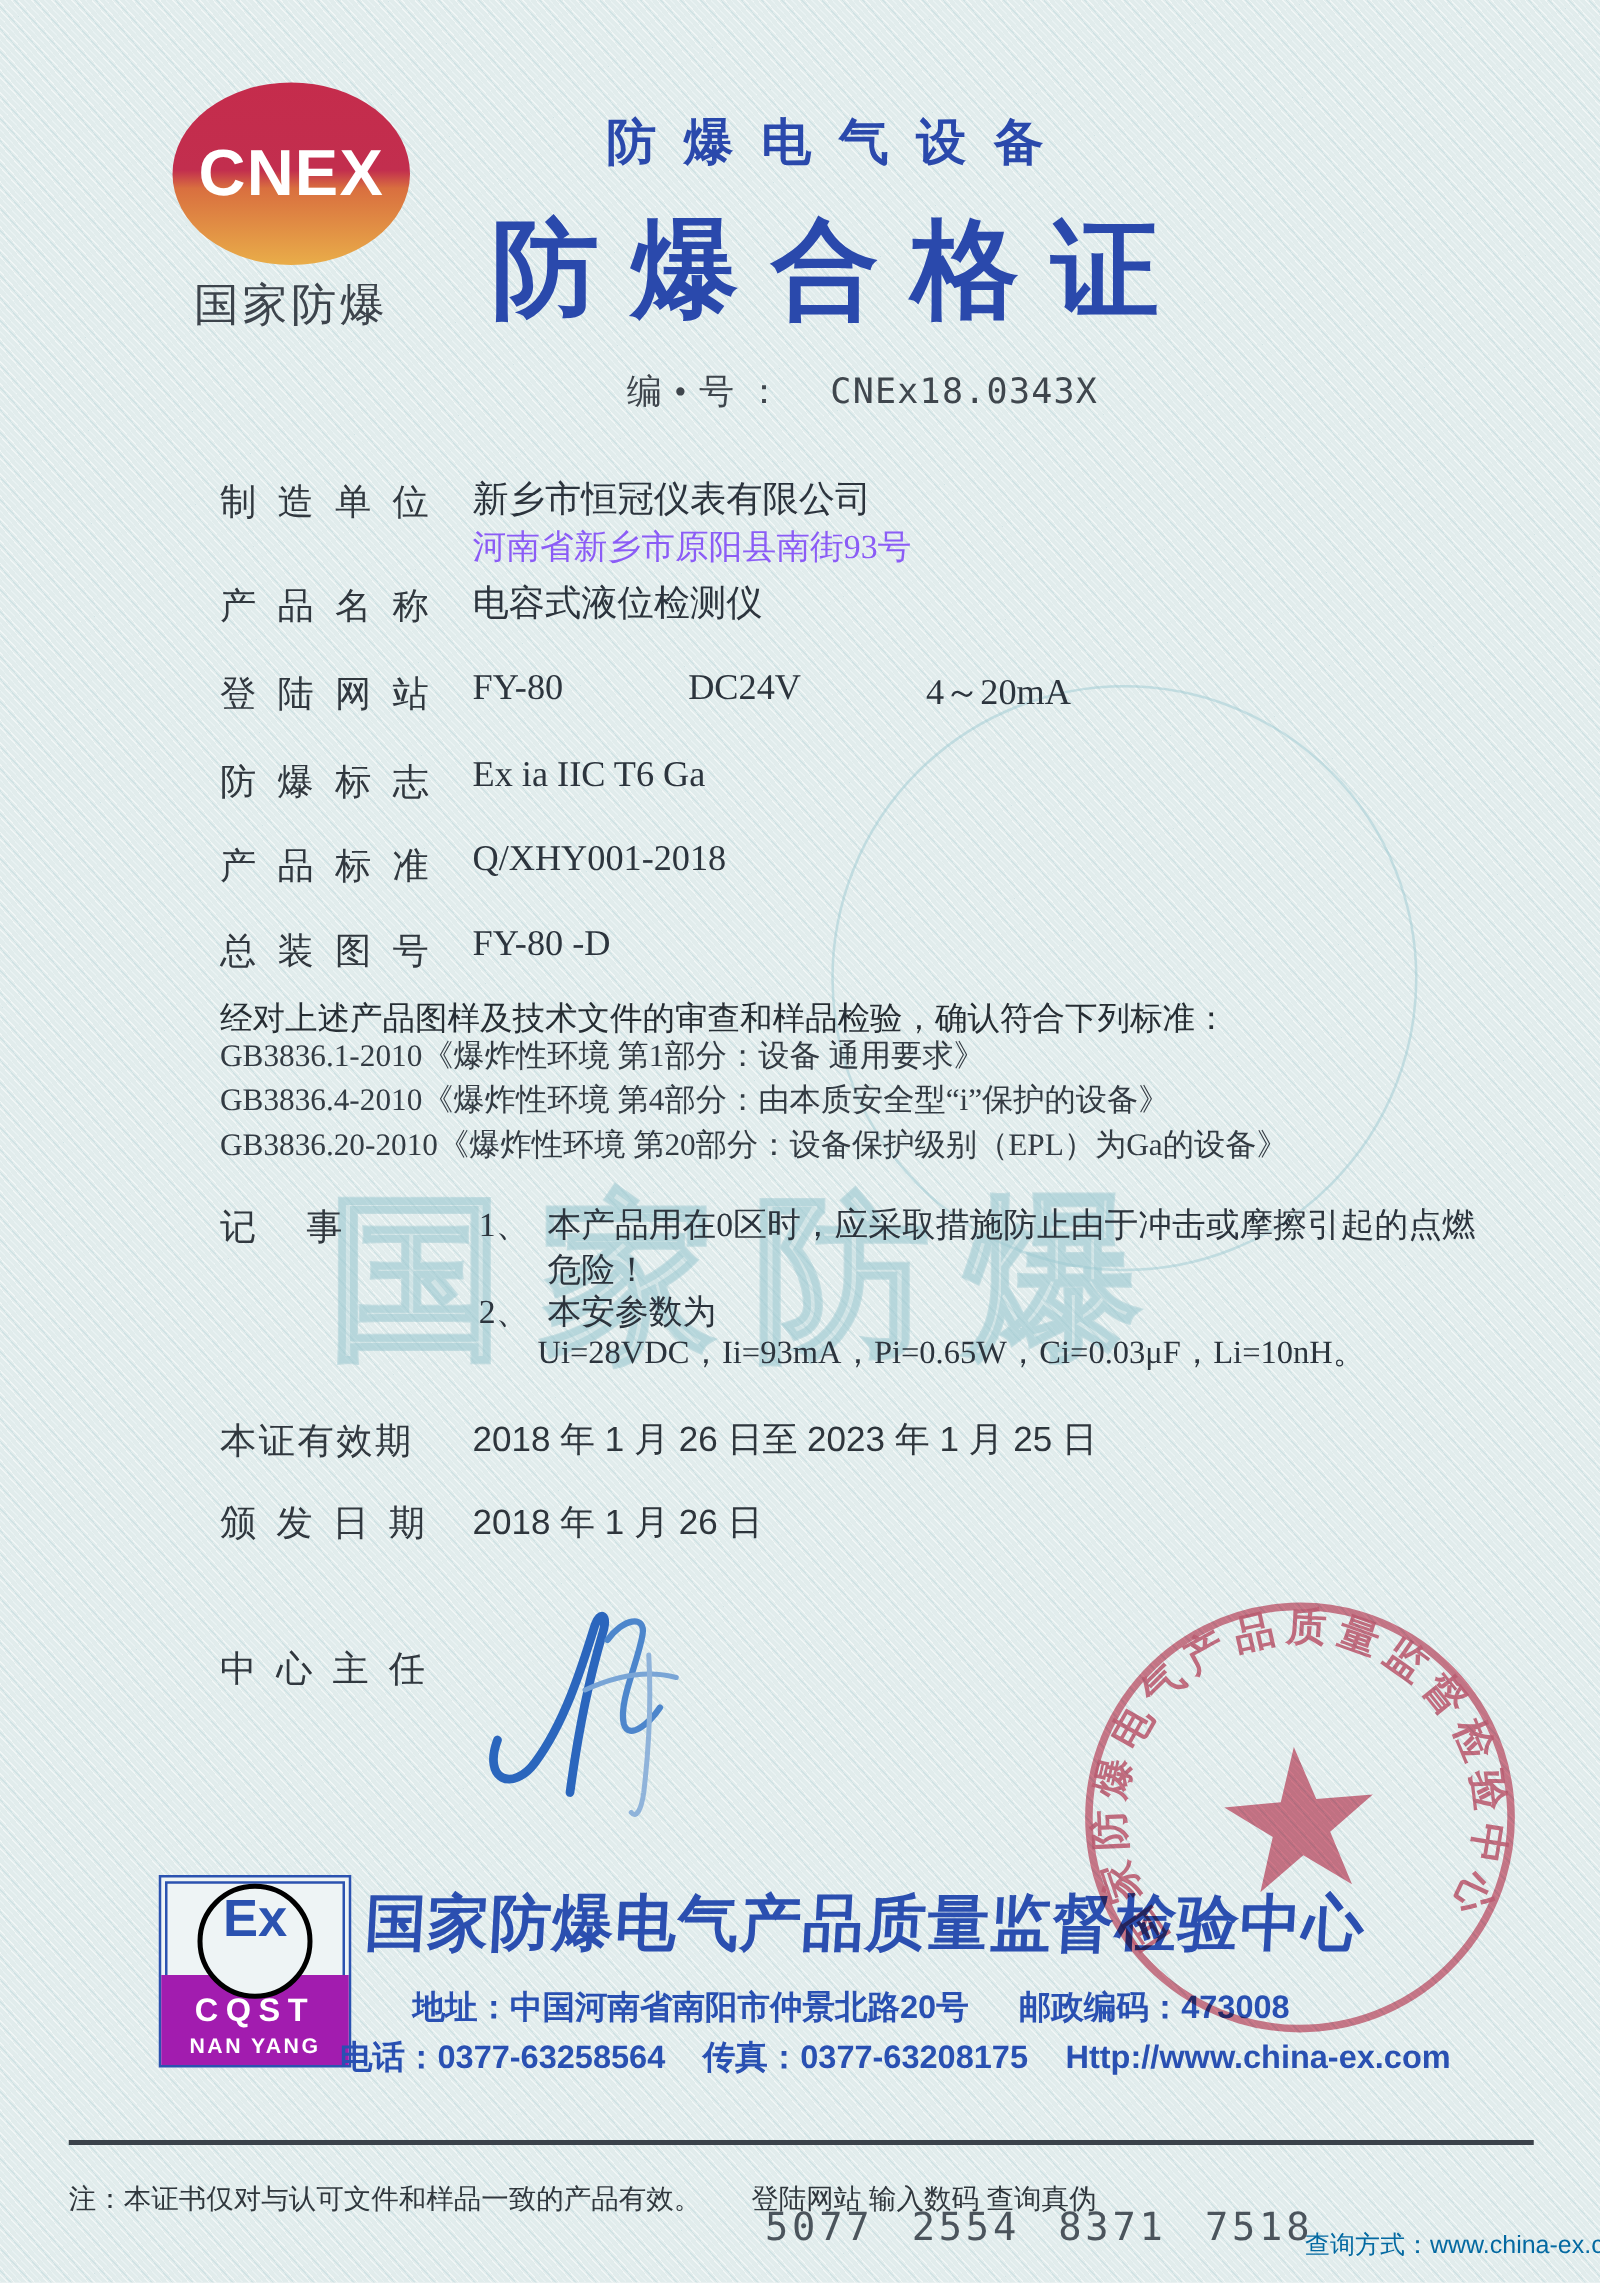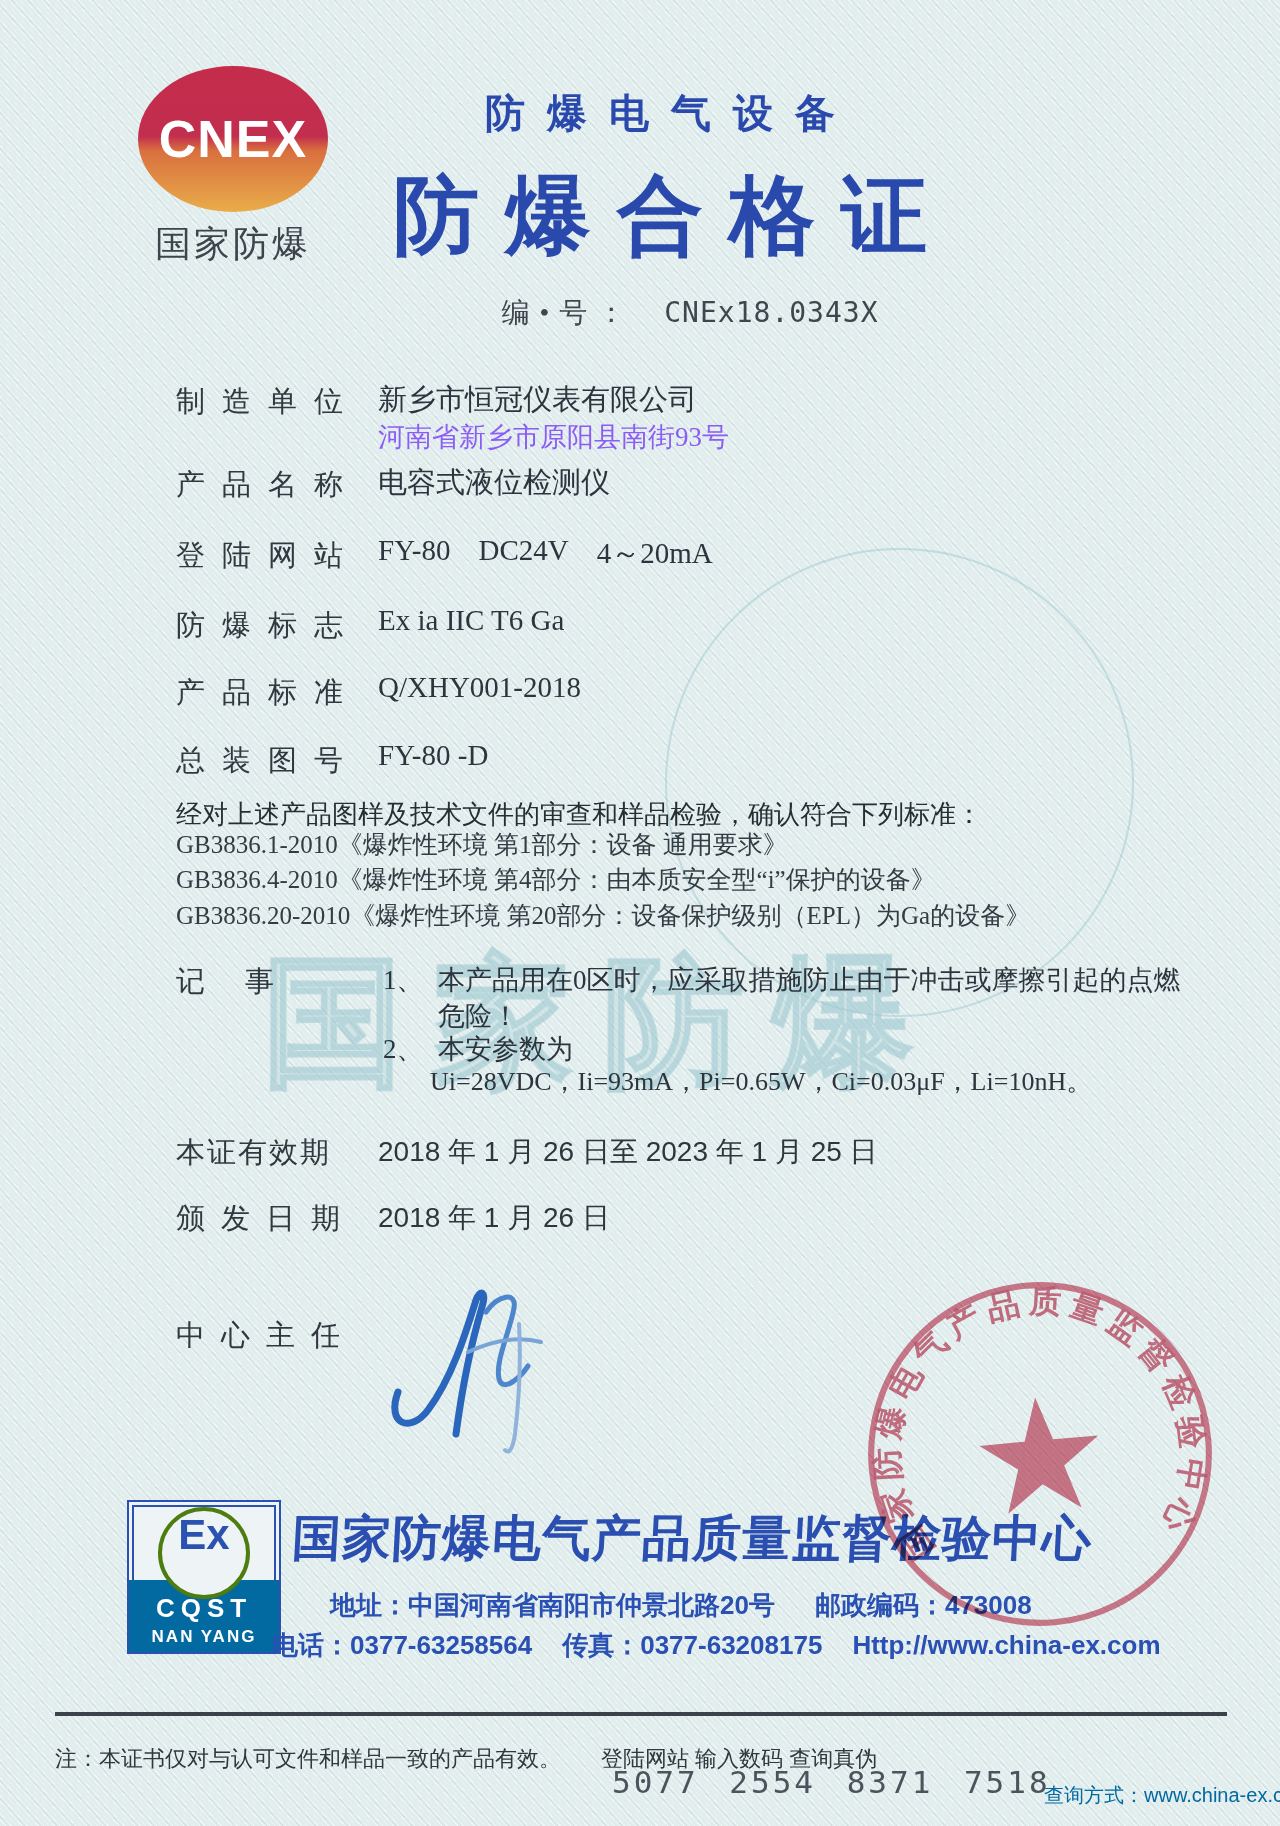--- a/index.html
+++ b/index.html
@@ -23,46 +23,46 @@
     font:700 40px "Liberation Sans",sans-serif;color:#2a49ac;letter-spacing:22px;padding-left:22px;box-sizing:border-box;}
   .hdr-title{left:220px;top:158px;width:880px;text-align:center;
     font:700 86px "Liberation Sans",sans-serif;color:#2a49ac;letter-spacing:26px;padding-left:26px;box-sizing:border-box;}
   .hdr-no{left:290px;top:294px;width:800px;text-align:center;font-size:28px;color:#3f464d;}
   .hdr-no .lab{letter-spacing:10px;font-family:"Liberation Serif",serif;}
   .hdr-no .num{font-family:"DejaVu Sans Mono",monospace;margin-left:22px;letter-spacing:1px;}
   
   .flabel{left:176px;font:400 29px "Liberation Sans",sans-serif;color:#31383f;letter-spacing:17px;white-space:nowrap;}
   .fval{left:378px;font-size:29px;color:#2c343d;white-space:nowrap;}
   .faddr{left:378px;font-size:27px;color:#8b5cf6;white-space:nowrap;}
-  .model-row{left:378px;display:flex;gap:28px;font-size:29px;color:#2c343d;}
+  .model-row{left:378px;display:flex;gap:100px;font-size:29px;color:#2c343d;}
   .intro{left:176px;font:400 26px "Liberation Sans",sans-serif;color:#262d33;white-space:nowrap;}
   .gb{left:176px;font-size:25px;color:#333b43;white-space:nowrap;}
   .rlabel2{letter-spacing:40px;}
   .rlabel5{letter-spacing:2px;}
   .rlabel4{letter-spacing:16px;}
   .rm{font-size:27px;color:#2c343d;white-space:nowrap;}
   .params{font-size:26px;color:#2c343d;white-space:nowrap;}
   .dateval{left:378px;font:400 28px "Liberation Sans",sans-serif;color:#2e353c;white-space:nowrap;}
   
   .wm-text{left:262px;top:928px;font:700 142px "Liberation Sans",sans-serif;
     color:rgba(167,206,213,0.30);-webkit-text-stroke:2px rgba(150,198,206,0.45);
     letter-spacing:28px;white-space:nowrap;z-index:0;}
   .wm-circle{left:665px;top:548px;width:465px;height:465px;border-radius:50%;
     border:2px solid rgba(158,202,209,0.5);z-index:0;}
   
   .sig-svg{left:368px;top:1282px;z-index:2;}
   .stamp-svg{left:858px;top:1272px;z-index:5;mix-blend-mode:multiply;opacity:0.85;transform:rotate(-5deg);}
   
   .badge{left:127px;top:1500px;width:154px;height:154px;border:2px solid #2b52b0;background:#eef4f5;box-sizing:border-box;z-index:2;}
   .badge-in{position:absolute;inset:3px;border:2px solid #2b52b0;}
-  .badge-blue{position:absolute;left:0;right:0;bottom:0;height:72px;background:#0369a1;text-align:center;}
+  .badge-blue{position:absolute;left:0;right:0;bottom:0;height:72px;background:#a21caf;text-align:center;}
   .badge-cqst{margin-top:13px;font:700 26px "Liberation Sans",sans-serif;color:#fff;letter-spacing:6px;}
   .badge-ny{font:700 17px "Liberation Sans",sans-serif;color:#fff;letter-spacing:2px;margin-top:3px;}
   .badge-circle{position:absolute;top:5px;left:50%;transform:translateX(-50%);width:84px;height:84px;
-    background:#eef4f5;border:4px solid #4d7c0f;border-radius:50%;z-index:2;
+    background:#eef4f5;border:4px solid #000000;border-radius:50%;z-index:2;
     line-height:84px;text-align:center;font:700 42px "Liberation Sans",sans-serif;color:#2b52b0;}
   .org-name{left:292px;top:1506px;font:700 49px "Liberation Serif",serif;color:#2b4fb0;
     letter-spacing:1px;white-space:nowrap;transform:skewX(-3deg);z-index:2;}
   .f-line{font:700 26px "Liberation Sans",sans-serif;color:#2950b2;white-space:nowrap;z-index:2;}
   .addr-line{left:330px;top:1588px;}
   .tel-line{left:272px;top:1628px;}
   .gap40{display:inline-block;width:40px;}
   .gap30{display:inline-block;width:30px;}
   .rule{left:55px;top:1712px;width:1172px;height:4px;background:#3b424a;}
   .note-line{left:55px;top:1744px;font:400 22px "Liberation Sans",sans-serif;color:#30373d;white-space:nowrap;}

